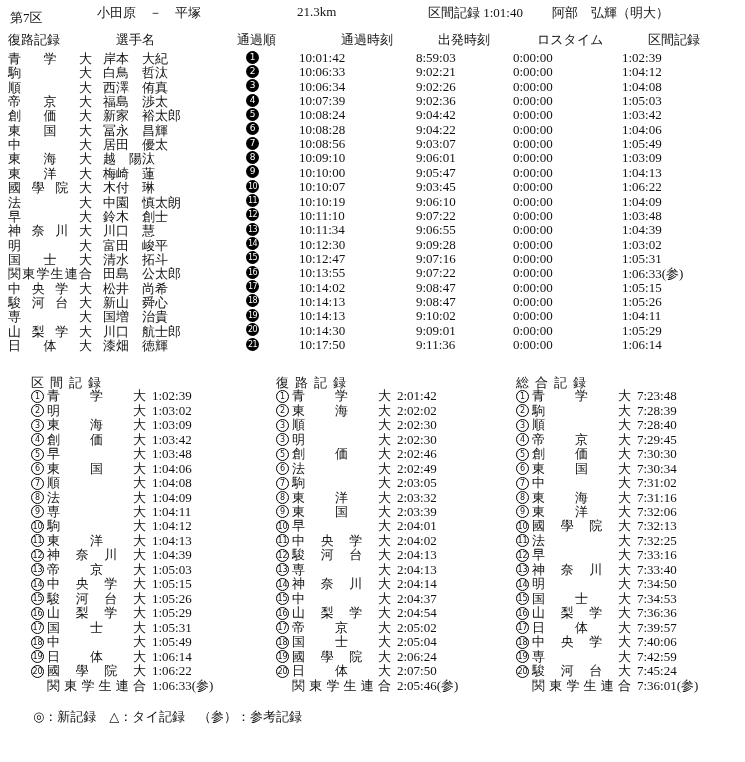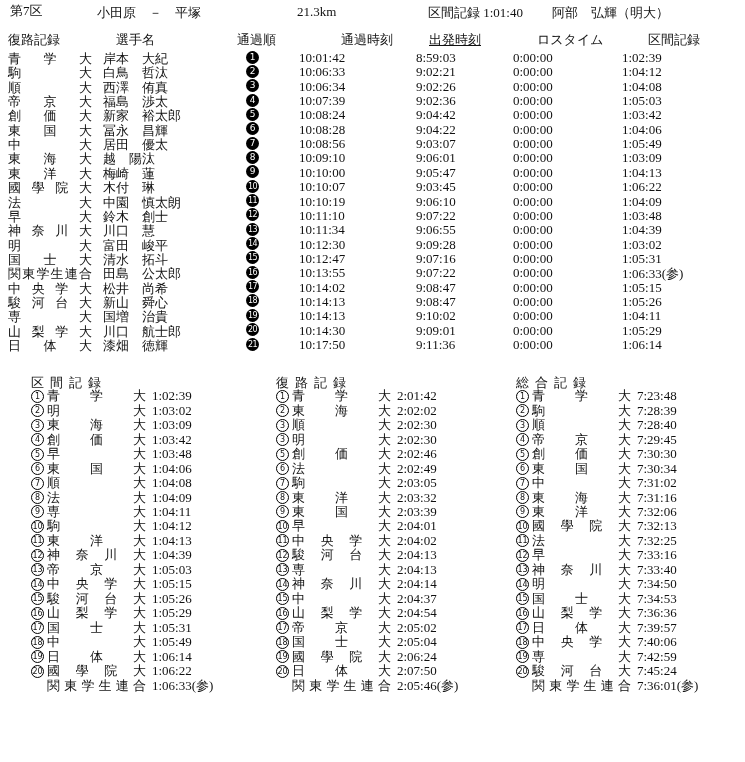--- a/index.html
+++ b/index.html
@@ -32,32 +32,32 @@
   .lteam{width:99px;margin-left:3px;display:flex;justify-content:space-between;}
   .lteam span{display:block;}
   .ltime{margin-left:6px;white-space:pre;}
   .footer-line{position:absolute;white-space:pre;}
 </style>
 </head>
 <body>
 
 <div class="page">
 
-  <span class="abs" style="left:10px;top:2px;">第7区</span>
+  <span class="abs" style="left:10px;top:9px;">第7区</span>
   <span class="abs" style="left:97px;top:4px;">小田原　－　平塚</span>
   <span class="abs" style="left:297px;top:4px;">21.3km</span>
   <span class="abs" style="left:428px;top:4px;">区間記録 1:01:40</span>
   <span class="abs" style="left:552px;top:4px;">阿部　弘輝（明大）</span>
 
   <div>
     <span class="abs" style="left:8px;top:31px;">復路記録</span>
     <span class="abs" style="left:116px;top:31px;">選手名</span>
     <span class="abs" style="left:237px;top:31px;">通過順</span>
     <span class="abs" style="left:300px;top:31px;margin-left:41px;">通過時刻</span>
-    <span class="abs" style="left:429px;top:31px;text-decoration:underline;">出発時刻</span>
+    <span class="abs" style="left:438px;top:31px;">出発時刻</span>
     <span class="abs" style="left:537px;top:31px;">ロスタイム</span>
     <span class="abs" style="left:648px;top:31px;">区間記録</span>
   </div>
 
   <div class="abs" style="left:0;top:50px;width:745px;height:305px;"><div class="trow" style="top: 0px;"><div class="cell team"><span>青</span><span>学</span><span>大</span></div><span class="cell name">岸本　大紀</span><span class="cell order">1</span><span class="cell pass">10:01:42</span><span class="cell start">8:59:03</span><span class="cell loss">0:00:00</span><span class="cell rec">1:02:39</span></div><div class="trow" style="top: 14.35px;"><div class="cell team"><span>駒</span><span>大</span></div><span class="cell name">白鳥　哲汰</span><span class="cell order">2</span><span class="cell pass">10:06:33</span><span class="cell start">9:02:21</span><span class="cell loss">0:00:00</span><span class="cell rec">1:04:12</span></div><div class="trow" style="top: 28.7px;"><div class="cell team"><span>順</span><span>大</span></div><span class="cell name">西澤　侑真</span><span class="cell order">3</span><span class="cell pass">10:06:34</span><span class="cell start">9:02:26</span><span class="cell loss">0:00:00</span><span class="cell rec">1:04:08</span></div><div class="trow" style="top: 43.05px;"><div class="cell team"><span>帝</span><span>京</span><span>大</span></div><span class="cell name">福島　渉太</span><span class="cell order">4</span><span class="cell pass">10:07:39</span><span class="cell start">9:02:36</span><span class="cell loss">0:00:00</span><span class="cell rec">1:05:03</span></div><div class="trow" style="top: 57.4px;"><div class="cell team"><span>創</span><span>価</span><span>大</span></div><span class="cell name">新家　裕太郎</span><span class="cell order">5</span><span class="cell pass">10:08:24</span><span class="cell start">9:04:42</span><span class="cell loss">0:00:00</span><span class="cell rec">1:03:42</span></div><div class="trow" style="top: 71.75px;"><div class="cell team"><span>東</span><span>国</span><span>大</span></div><span class="cell name">冨永　昌輝</span><span class="cell order">6</span><span class="cell pass">10:08:28</span><span class="cell start">9:04:22</span><span class="cell loss">0:00:00</span><span class="cell rec">1:04:06</span></div><div class="trow" style="top: 86.1px;"><div class="cell team"><span>中</span><span>大</span></div><span class="cell name">居田　優太</span><span class="cell order">7</span><span class="cell pass">10:08:56</span><span class="cell start">9:03:07</span><span class="cell loss">0:00:00</span><span class="cell rec">1:05:49</span></div><div class="trow" style="top: 100.45px;"><div class="cell team"><span>東</span><span>海</span><span>大</span></div><span class="cell name">越　陽汰</span><span class="cell order">8</span><span class="cell pass">10:09:10</span><span class="cell start">9:06:01</span><span class="cell loss">0:00:00</span><span class="cell rec">1:03:09</span></div><div class="trow" style="top: 114.8px;"><div class="cell team"><span>東</span><span>洋</span><span>大</span></div><span class="cell name">梅崎　蓮</span><span class="cell order">9</span><span class="cell pass">10:10:00</span><span class="cell start">9:05:47</span><span class="cell loss">0:00:00</span><span class="cell rec">1:04:13</span></div><div class="trow" style="top: 129.15px;"><div class="cell team"><span>國</span><span>學</span><span>院</span><span>大</span></div><span class="cell name">木付　琳</span><span class="cell order two">10</span><span class="cell pass">10:10:07</span><span class="cell start">9:03:45</span><span class="cell loss">0:00:00</span><span class="cell rec">1:06:22</span></div><div class="trow" style="top: 143.5px;"><div class="cell team"><span>法</span><span>大</span></div><span class="cell name">中園　慎太朗</span><span class="cell order two">11</span><span class="cell pass">10:10:19</span><span class="cell start">9:06:10</span><span class="cell loss">0:00:00</span><span class="cell rec">1:04:09</span></div><div class="trow" style="top: 157.85px;"><div class="cell team"><span>早</span><span>大</span></div><span class="cell name">鈴木　創士</span><span class="cell order two">12</span><span class="cell pass">10:11:10</span><span class="cell start">9:07:22</span><span class="cell loss">0:00:00</span><span class="cell rec">1:03:48</span></div><div class="trow" style="top: 172.2px;"><div class="cell team"><span>神</span><span>奈</span><span>川</span><span>大</span></div><span class="cell name">川口　慧</span><span class="cell order two">13</span><span class="cell pass">10:11:34</span><span class="cell start">9:06:55</span><span class="cell loss">0:00:00</span><span class="cell rec">1:04:39</span></div><div class="trow" style="top: 186.55px;"><div class="cell team"><span>明</span><span>大</span></div><span class="cell name">富田　峻平</span><span class="cell order two">14</span><span class="cell pass">10:12:30</span><span class="cell start">9:09:28</span><span class="cell loss">0:00:00</span><span class="cell rec">1:03:02</span></div><div class="trow" style="top: 200.9px;"><div class="cell team"><span>国</span><span>士</span><span>大</span></div><span class="cell name">清水　拓斗</span><span class="cell order two">15</span><span class="cell pass">10:12:47</span><span class="cell start">9:07:16</span><span class="cell loss">0:00:00</span><span class="cell rec">1:05:31</span></div><div class="trow" style="top: 215.25px;"><div class="cell team"><span>関</span><span>東</span><span>学</span><span>生</span><span>連</span><span>合</span></div><span class="cell name">田島　公太郎</span><span class="cell order two">16</span><span class="cell pass">10:13:55</span><span class="cell start">9:07:22</span><span class="cell loss">0:00:00</span><span class="cell rec">1:06:33(参)</span></div><div class="trow" style="top: 229.6px;"><div class="cell team"><span>中</span><span>央</span><span>学</span><span>大</span></div><span class="cell name">松井　尚希</span><span class="cell order two">17</span><span class="cell pass">10:14:02</span><span class="cell start">9:08:47</span><span class="cell loss">0:00:00</span><span class="cell rec">1:05:15</span></div><div class="trow" style="top: 243.95px;"><div class="cell team"><span>駿</span><span>河</span><span>台</span><span>大</span></div><span class="cell name">新山　舜心</span><span class="cell order two">18</span><span class="cell pass">10:14:13</span><span class="cell start">9:08:47</span><span class="cell loss">0:00:00</span><span class="cell rec">1:05:26</span></div><div class="trow" style="top: 258.3px;"><div class="cell team"><span>専</span><span>大</span></div><span class="cell name">国増　治貴</span><span class="cell order two">19</span><span class="cell pass">10:14:13</span><span class="cell start">9:10:02</span><span class="cell loss">0:00:00</span><span class="cell rec">1:04:11</span></div><div class="trow" style="top: 272.65px;"><div class="cell team"><span>山</span><span>梨</span><span>学</span><span>大</span></div><span class="cell name">川口　航士郎</span><span class="cell order two">20</span><span class="cell pass">10:14:30</span><span class="cell start">9:09:01</span><span class="cell loss">0:00:00</span><span class="cell rec">1:05:29</span></div><div class="trow" style="top: 287px;"><div class="cell team"><span>日</span><span>体</span><span>大</span></div><span class="cell name">漆畑　徳輝</span><span class="cell order two">21</span><span class="cell pass">10:17:50</span><span class="cell start">9:11:36</span><span class="cell loss">0:00:00</span><span class="cell rec">1:06:14</span></div></div>
 
   <div class="rlist" style="left:31px;">
     <span class="list-title">区間記録</span>
   <div class="lrow" style="top: 15px;">
         <span class="rank">1</span>
@@ -630,14 +630,15 @@
           <span>東</span>
           <span>学</span>
           <span>生</span>
           <span>連</span>
           <span>合</span>
         </div>
         <span class="ltime">7:36:01(参)</span>
       </div>
     </div>
 
+  <span class="footer-line" style="left:33px;top:708px;">◎：新記録　△：タイ記録　（参）：参考記録</span>
 
 </div>
 
 </body></html>

